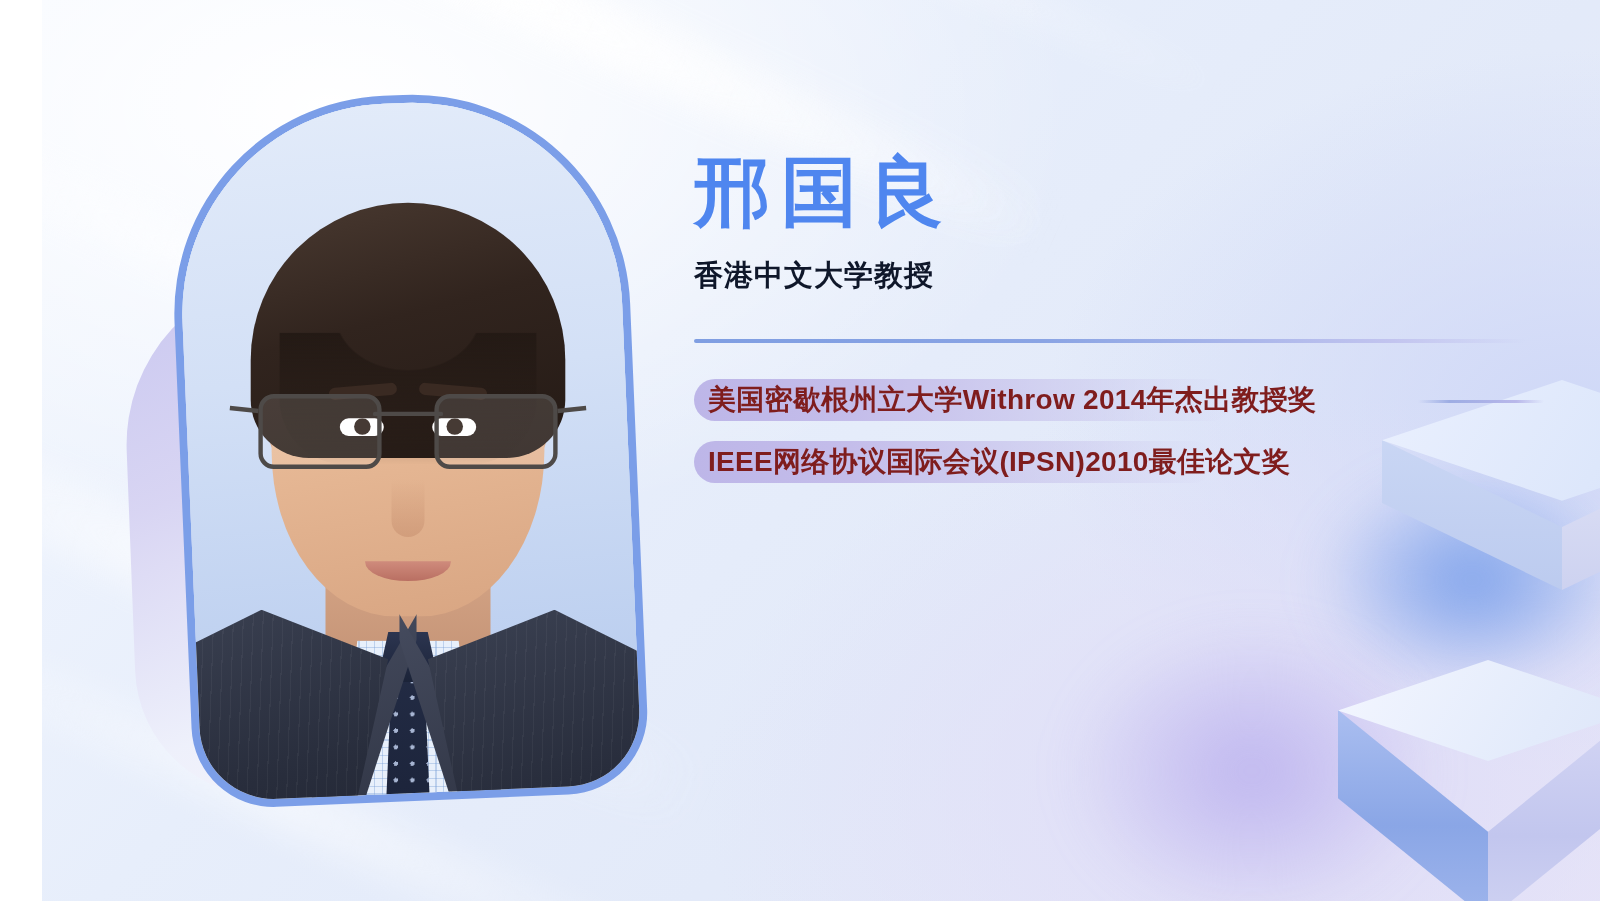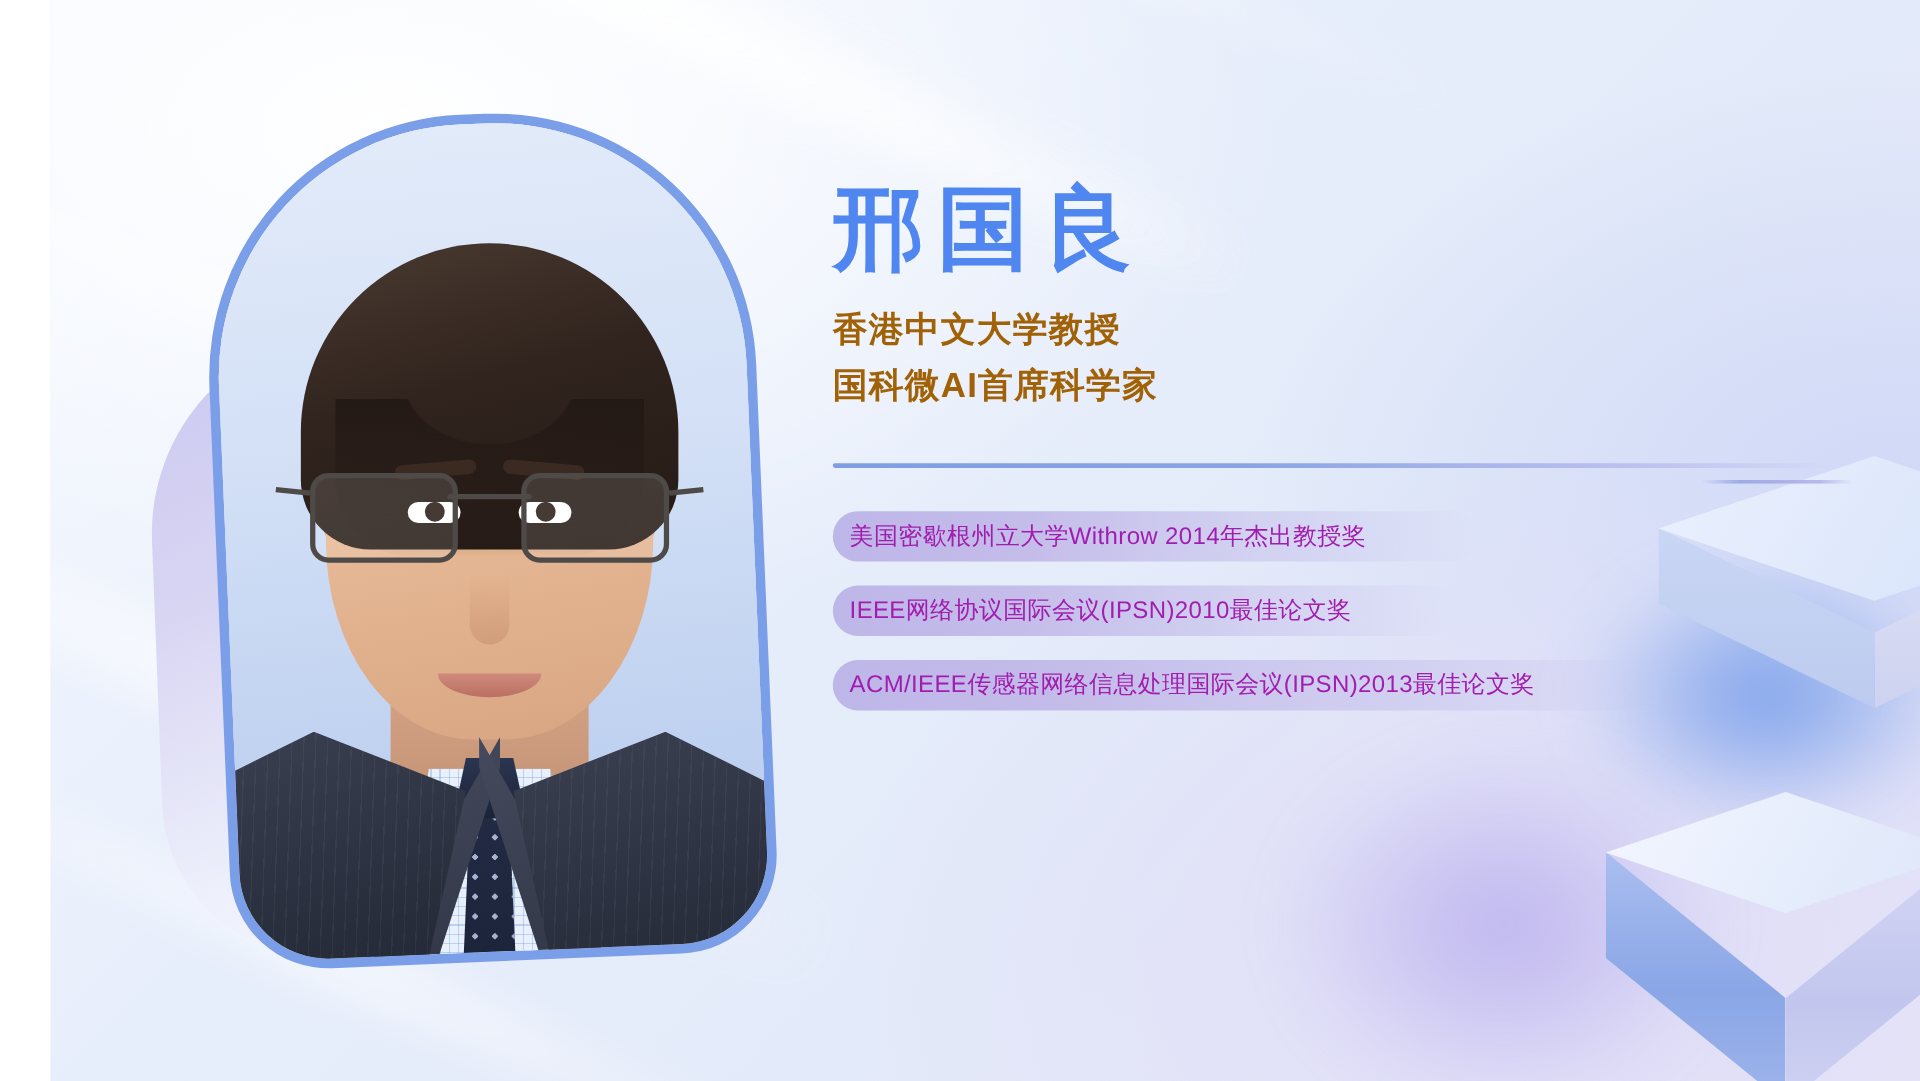--- a/index.html
+++ b/index.html
@@ -268,21 +268,21 @@
     font-weight: 700;
     letter-spacing: 11px;
     color: #4f86ef;
     line-height: 1.1;
     margin: 0 0 18px 0;
     white-space: nowrap;
   }
   .subtitle {
     font-size: 29px;
     font-weight: 700;
-    color: #a16207;
+    color: #0f172a;
     letter-spacing: 1px;
     line-height: 1.62;
     margin: 0;
   }
   .divider {
     margin-top: 40px;
     width: 832px;
     height: 4px;
     background: linear-gradient(90deg, #7f9ee2 0%, #8aa4e4 42%, #c2c4ef 84%, rgba(194,196,239,0) 100%);
     border-radius: 2px;
@@ -300,23 +300,23 @@
     content: "";
     position: absolute;
     left: 0; top: 0; bottom: 0;
     width: 100%;
     border-radius: 21px;
     background: linear-gradient(90deg, #bdb6e8 0%, #c4bdea 30%, rgba(200,196,236,.55) 72%, rgba(214,214,242,0) 100%);
   }
   .award-text {
     position: relative;
     padding-left: 14px;
-    font-size: 20px;
-    font-weight: 400;
-    color: #a21caf;
+    font-size: 28px;
+    font-weight: 700;
+    color: #7f1d1d;
     letter-spacing: .3px;
     white-space: nowrap;
   }
   .award.w1::before { width: 538px; }
   .award.w2::before { width: 520px; }
   .award.w3::before { width: 702px; }
   .award.w4::before { width: 714px; }
   .award.w5::before { width: 744px; }
 </style>
 </head>
@@ -383,31 +383,27 @@
       </div>
     </div>
   </div>
 
   <div class="content">
 
     <h1 class="name">邢国良</h1>
 
     <div>
       <p class="subtitle">香港中文大学教授</p>
-      <p class="subtitle">国科微AI首席科学家</p>
     </div>
 
     <div class="divider"></div>
 
     <div class="awards">
       <div class="award w1">
         <span class="award-text">美国密歇根州立大学Withrow 2014年杰出教授奖</span>
       </div>
       <div class="award w2">
         <span class="award-text">IEEE网络协议国际会议(IPSN)2010最佳论文奖</span>
       </div>
-      <div class="award w3">
-        <span class="award-text">ACM/IEEE传感器网络信息处理国际会议(IPSN)2013最佳论文奖</span>
-      </div>
     </div>
 
   </div>
 </div>
 
 </body></html>

